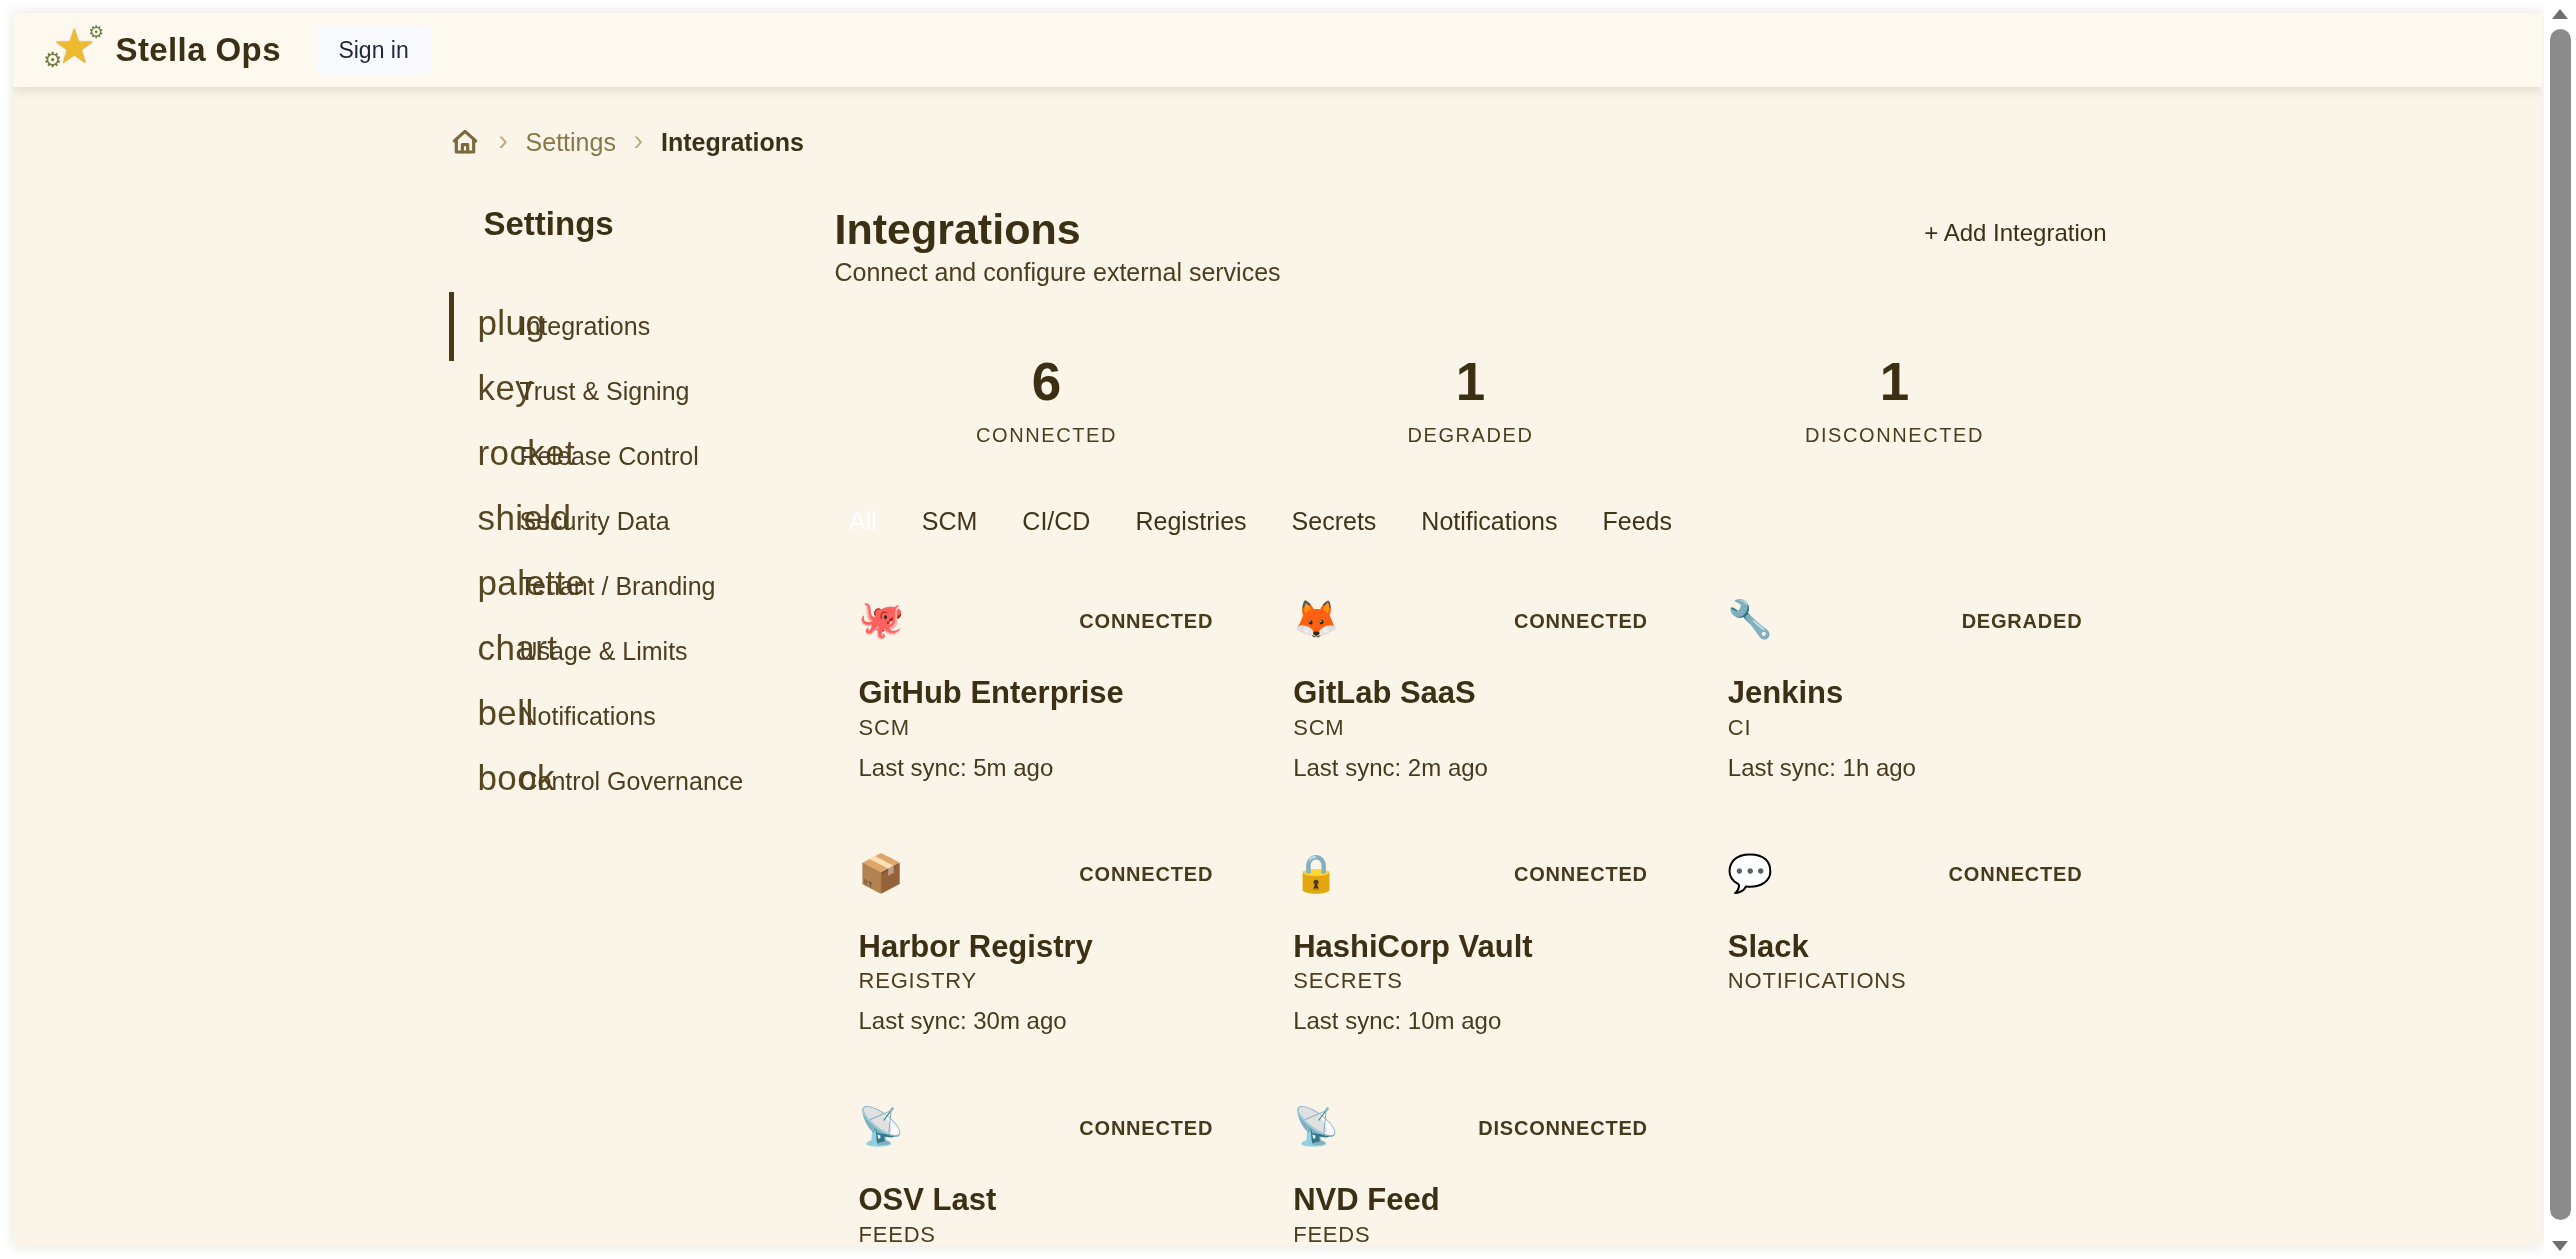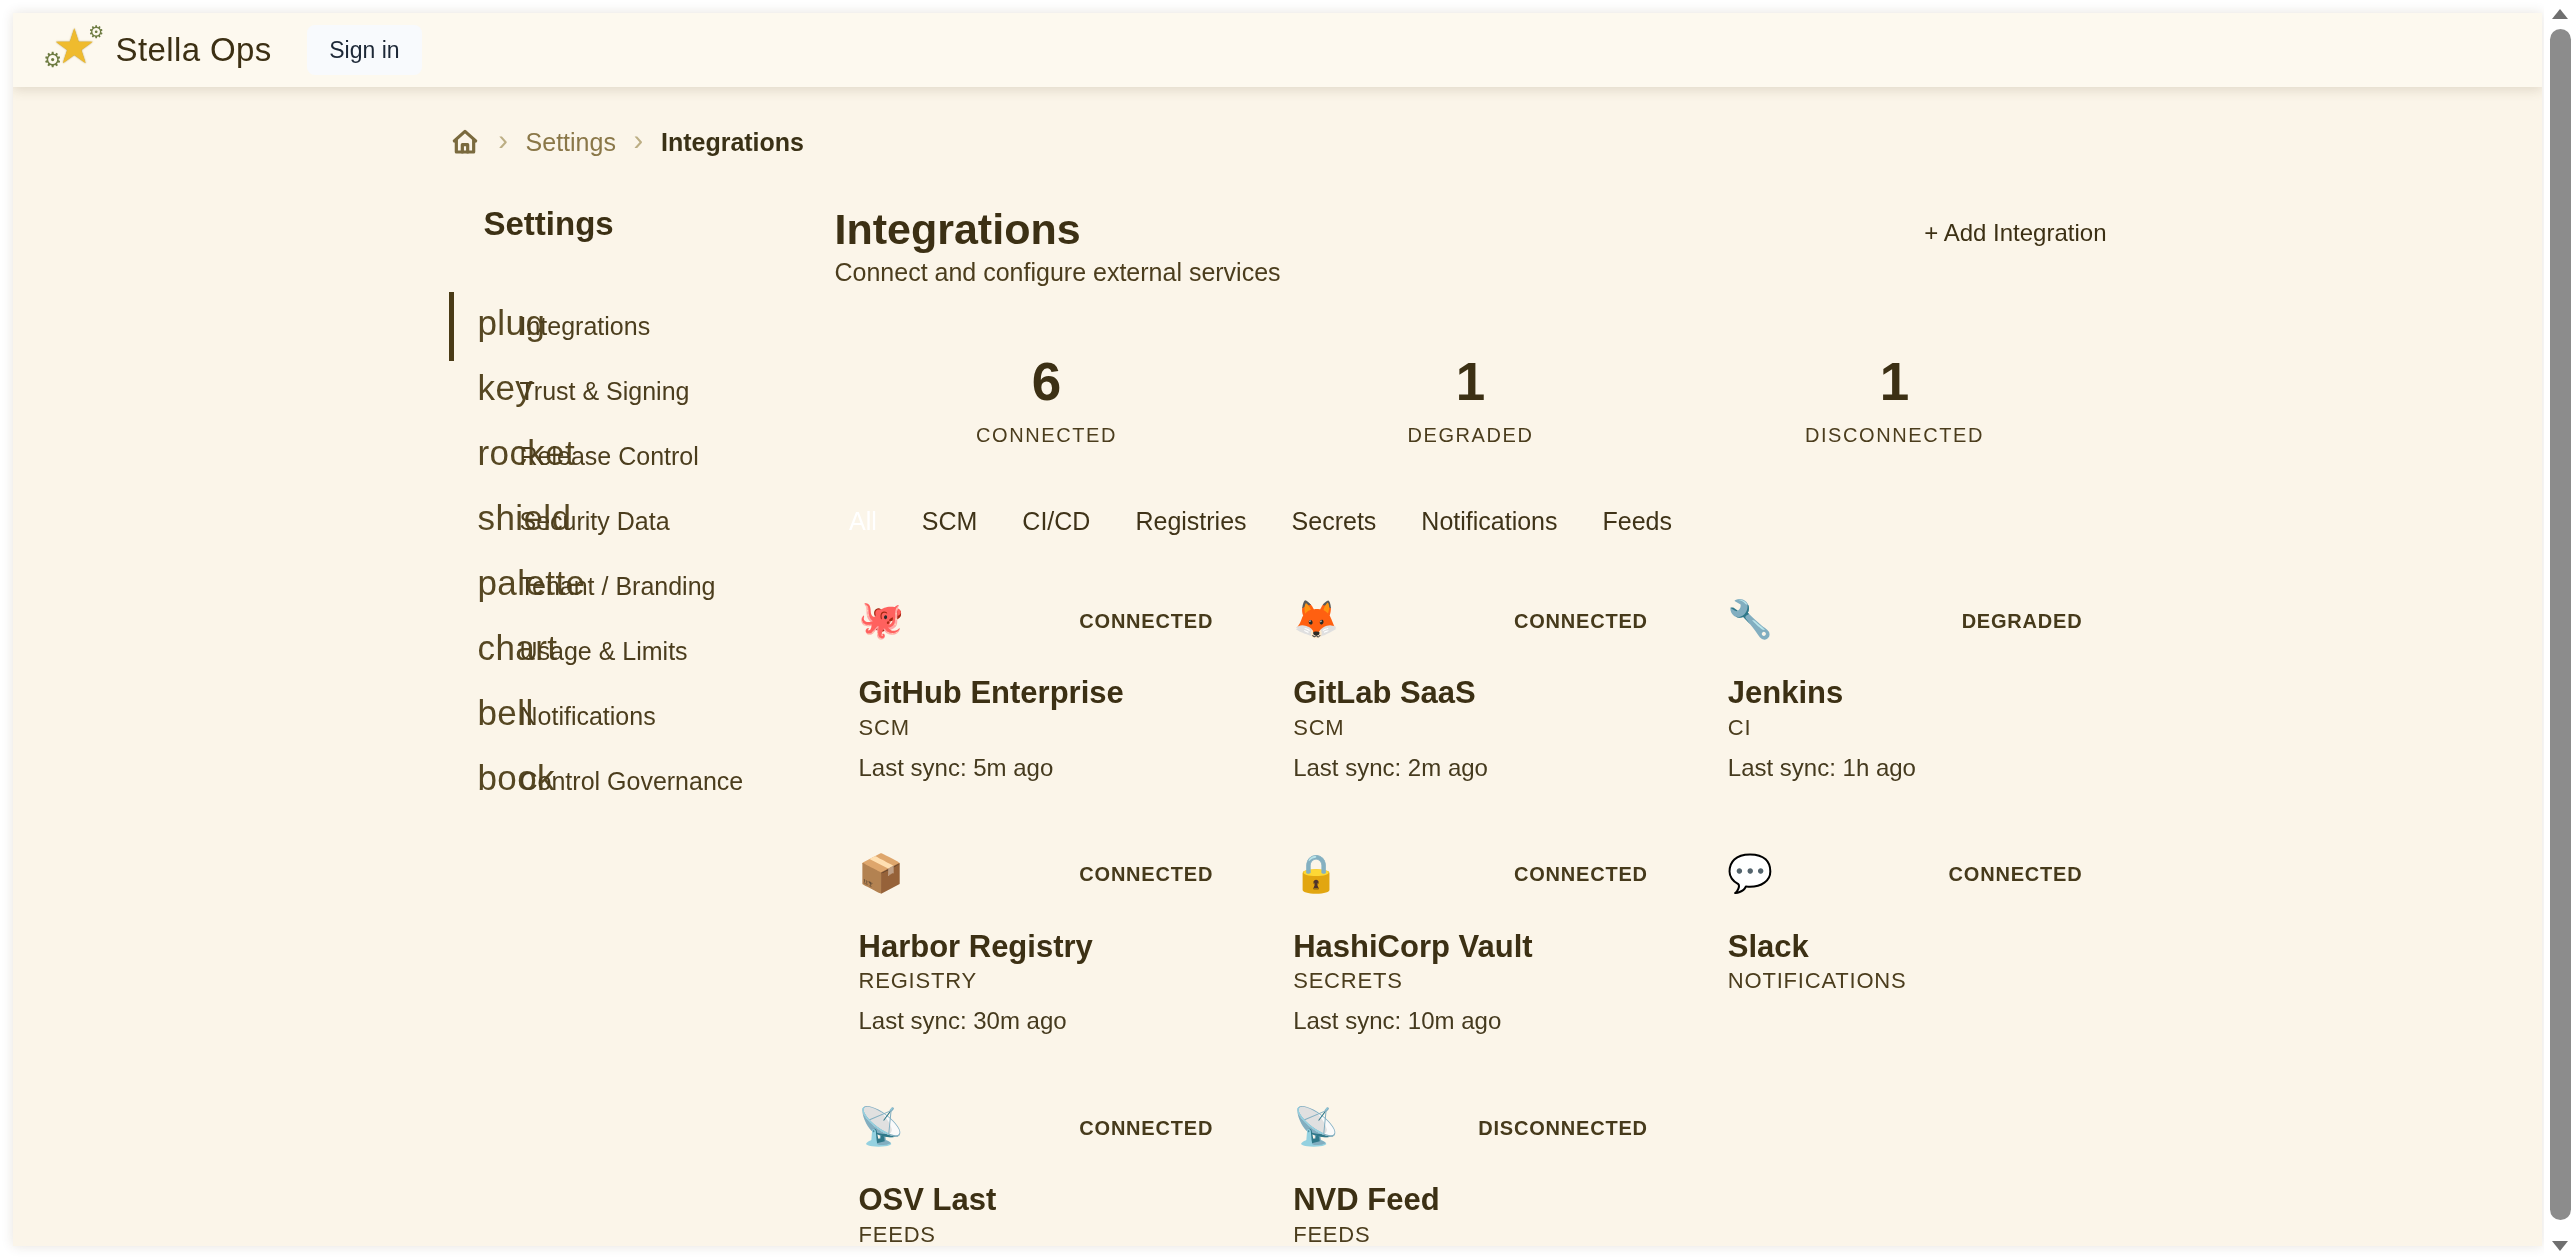--- a/index.html
+++ b/index.html
@@ -17,21 +17,21 @@
   .topbar {
     position:relative; z-index:5; height:74px; background:#FDF9EF;
     box-shadow:0 3.2px 11.3px rgba(90,70,30,.16);
     display:flex; align-items:center; padding:0 35px; gap:35px;
   }
   .brand { display:flex; align-items:center; gap:14.5px; }
   .logo { position:relative; width:53px; height:53px; flex:none; }
   .logo .star { position:absolute; left:4.8px; top:-3.2px; font-size:48px; line-height:53px; color:#EFBB2E; text-shadow:0 0 1.6px #9a7b1a; }
   .logo .gear1 { position:absolute; left:-4.8px; bottom:4.8px; font-size:21px; color:#6E7C42; }
   .logo .gear2 { position:absolute; right:-3.2px; top:-1.6px; font-size:17.7px; color:#6E7C42; }
-  .brand-name { font-size:33px; font-weight:normal; color:#3C3014; letter-spacing:0.4px; }
+  .brand-name { font-size:33px; font-weight:bold; color:#3C3014; letter-spacing:0.4px; }
   .signin-btn {
     background:#F8FAFD; color:#1D2837; border:none; border-radius:8px;
     font-size:23px; padding:11.3px 22.5px; font-family:inherit; cursor:pointer;
   }
 
   
   .container { width:1658px; margin:0 auto; }
 
   
   .breadcrumb { display:flex; align-items:center; gap:17.7px; margin-top:39px; font-size:25px; }

